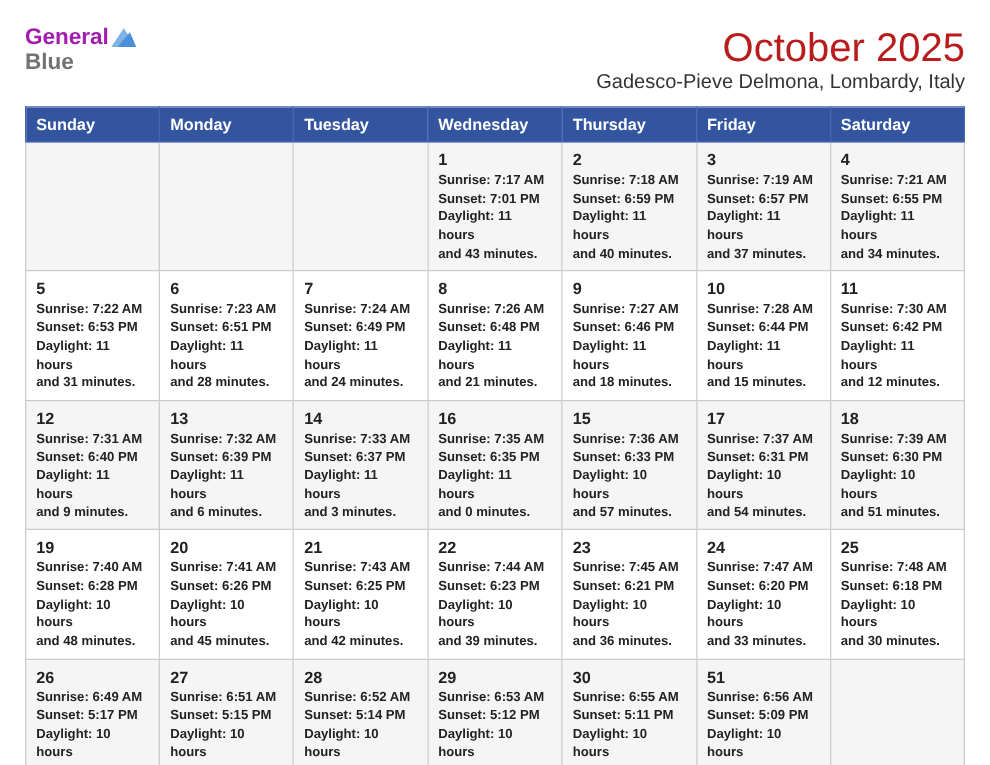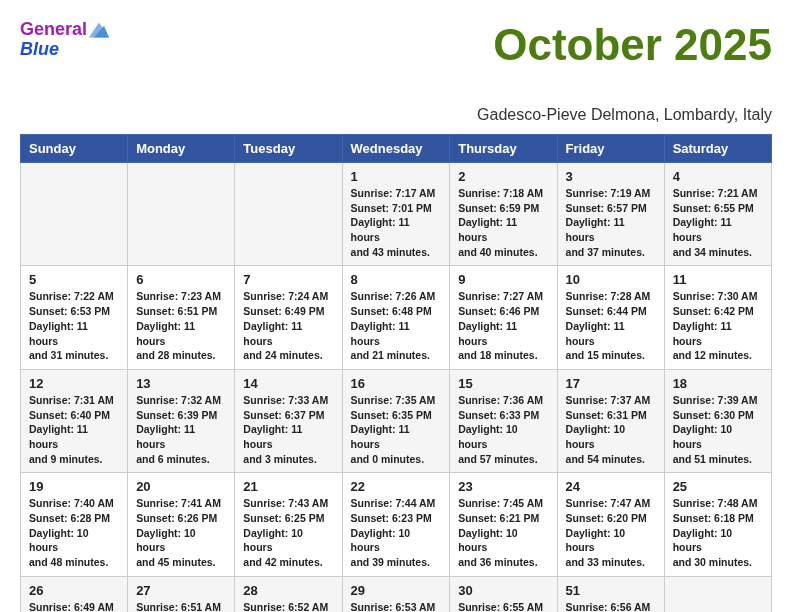--- a/index.html
+++ b/index.html
@@ -24,29 +24,28 @@
     .logo-icon {
       width: 20px;
       height: 20px;
       margin-left: 2px;
     }
     .title-section {
       text-align: right;
       margin-bottom: 4px;
     }
     .month-title {
-      font-size: 44px;
-      font-weight: bold;
-      color: #4d7c0f;
+      font-size: 32px;
+      font-weight: normal;
+      color: #b91c1c;
     }
     .location-title {
       font-size: 16px;
       color: #333;
       font-weight: normal;
-      margin-top: 36px;
     }
     .calendar {
       width: 100%;
       border-collapse: collapse;
       border: 1px solid #ccc;
     }
     .calendar th {
       background-color: #3355a0;
       color: white;
       text-align: left;
@@ -101,21 +100,21 @@
   <div class="top-row">
     <div class="header-logo">
       <div>
         <div style="display:flex;align-items:center;">
           <span class="logo-text">General</span>
           <svg class="logo-icon" viewBox="0 0 24 18" xmlns="http://www.w3.org/2000/svg">
             <polygon points="0,18 12,0 24,18" fill="#4a90d9" opacity="0.7"></polygon>
             <polygon points="6,18 18,4 24,18" fill="#4a90d9"></polygon>
           </svg>
         </div>
-        <span class="logo-text" style="color:#1d4ed8;font-style:italic;">Blue</span>
+        <span class="logo-text" style="color:#737373;">Blue</span>
       </div>
     </div>
     <div class="title-section">
       <div class="month-title">October 2025</div>
       <div class="location-title">Gadesco-Pieve Delmona, Lombardy, Italy</div>
     </div>
   </div>
 
   <table class="calendar">
     <thead>

